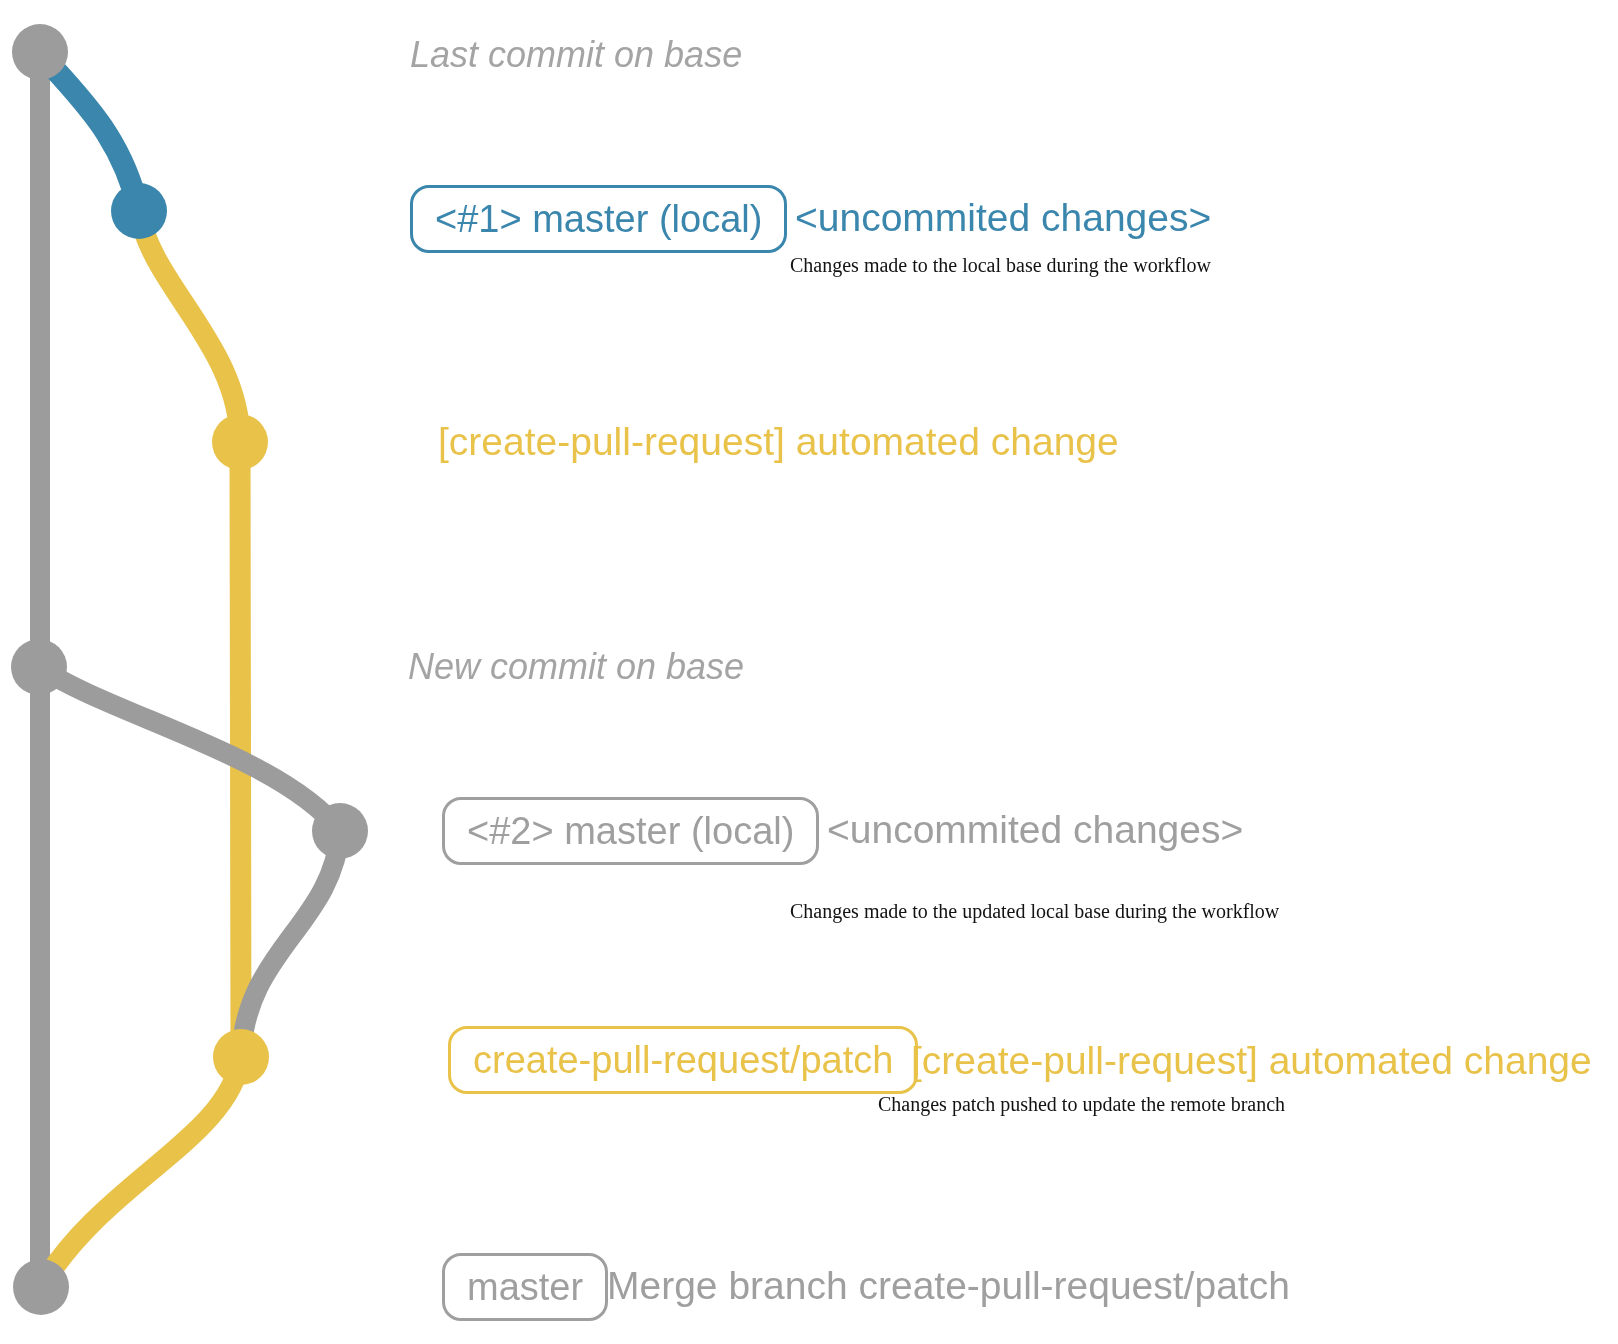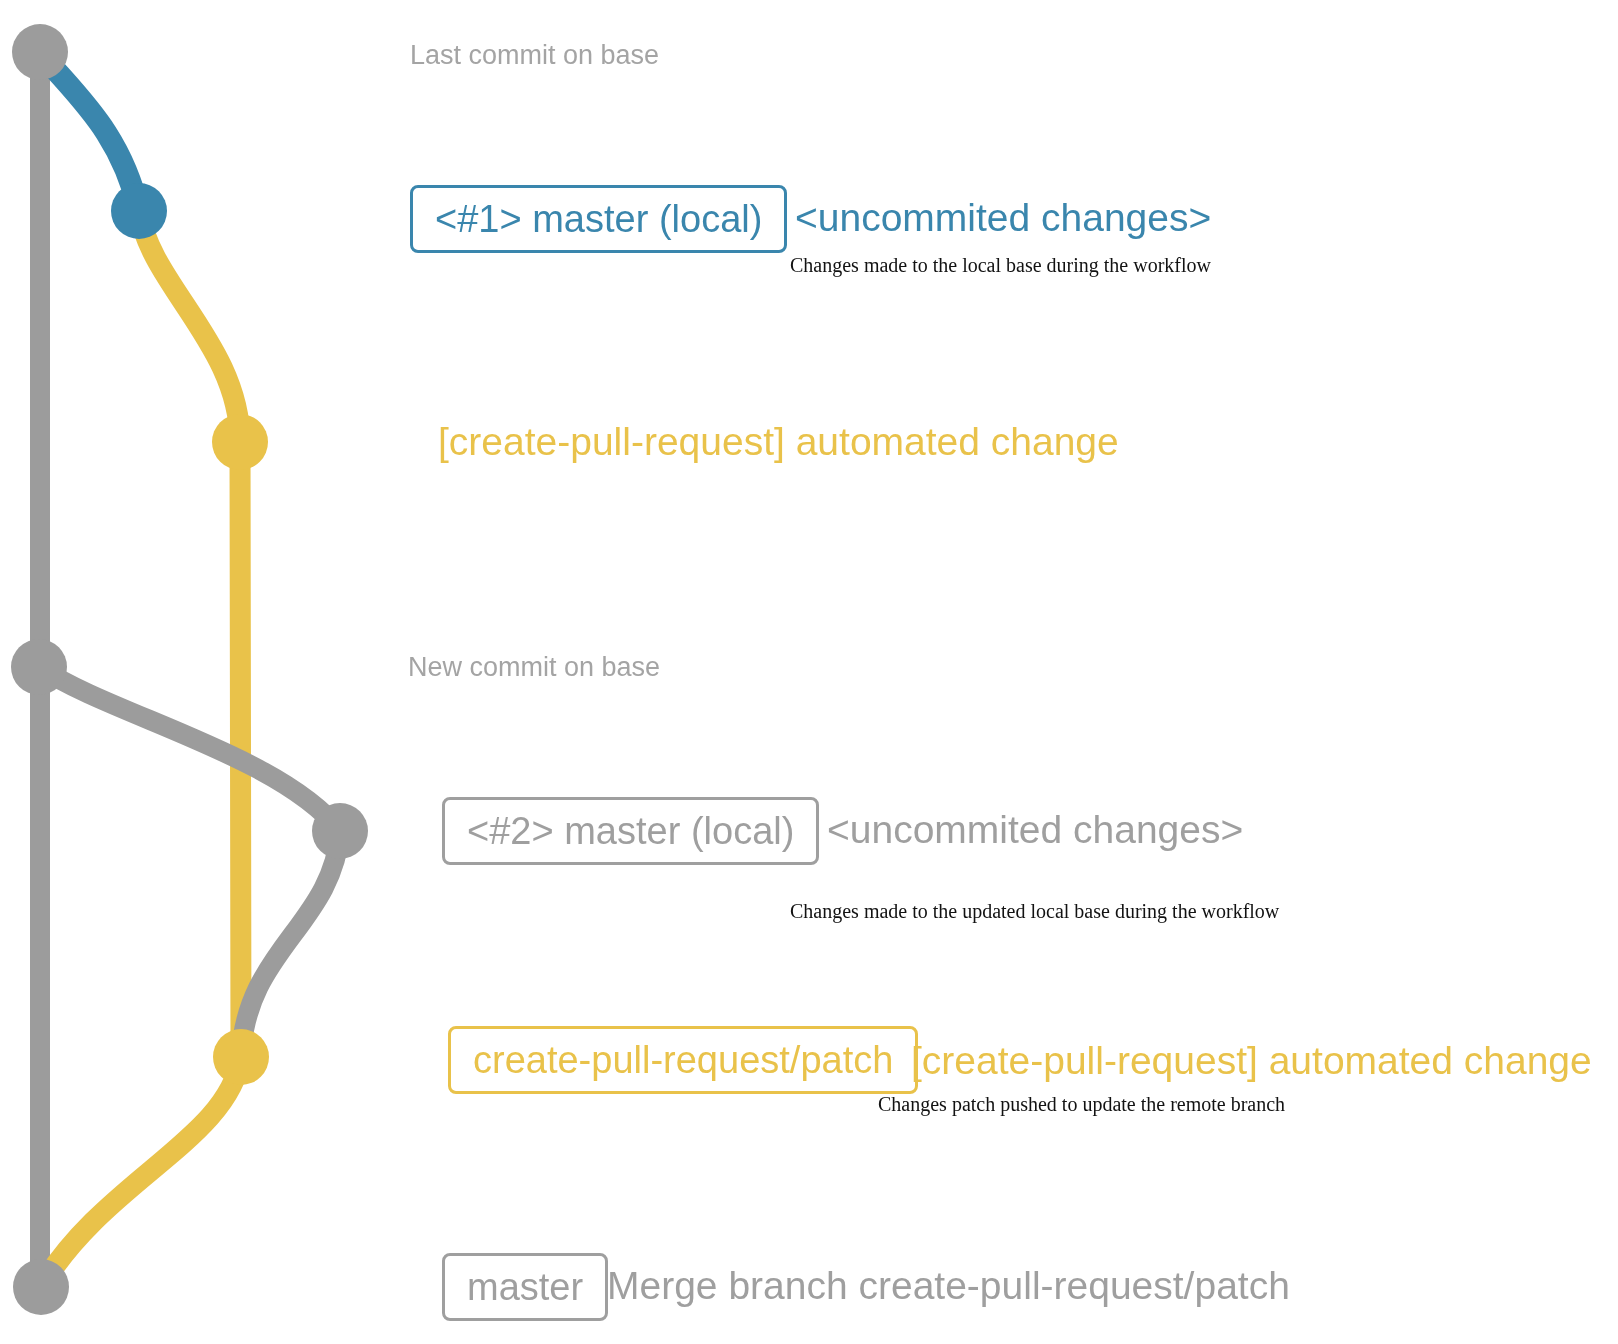--- a/index.html
+++ b/index.html
@@ -9,40 +9,41 @@
     height: 1344px;
     background: #ffffff;
     overflow: hidden;
     font-family: "Liberation Sans", sans-serif;
   }
   .graph-svg { position: absolute; left: 0; top: 0; }
 
   .caption {
     position: absolute;
     transform: translateY(-50%);
-    font-size: 27px;
+    font-size: 36px;
     line-height: 1;
     color: var(--c-caption_gray);
     white-space: nowrap;
+    font-style: italic;
   }
   .label {
     position: absolute;
     transform: translateY(-50%);
     font-size: 39px;
     line-height: 1;
     white-space: nowrap;
   }
   .badge {
     position: absolute;
     transform: translateY(-50%);
     font-size: 38px;
     line-height: 1;
     padding: 12px 22px;
     border: 3.5px solid;
-    border-radius: 8px;
+    border-radius: 19px;
     background: #ffffff;
     white-space: nowrap;
   }
   .desc {
     position: absolute;
     transform: translateY(-50%);
     font-family: "Liberation Serif", serif;
     font-size: 20px;
     line-height: 1;
     color: var(--c-ink);

